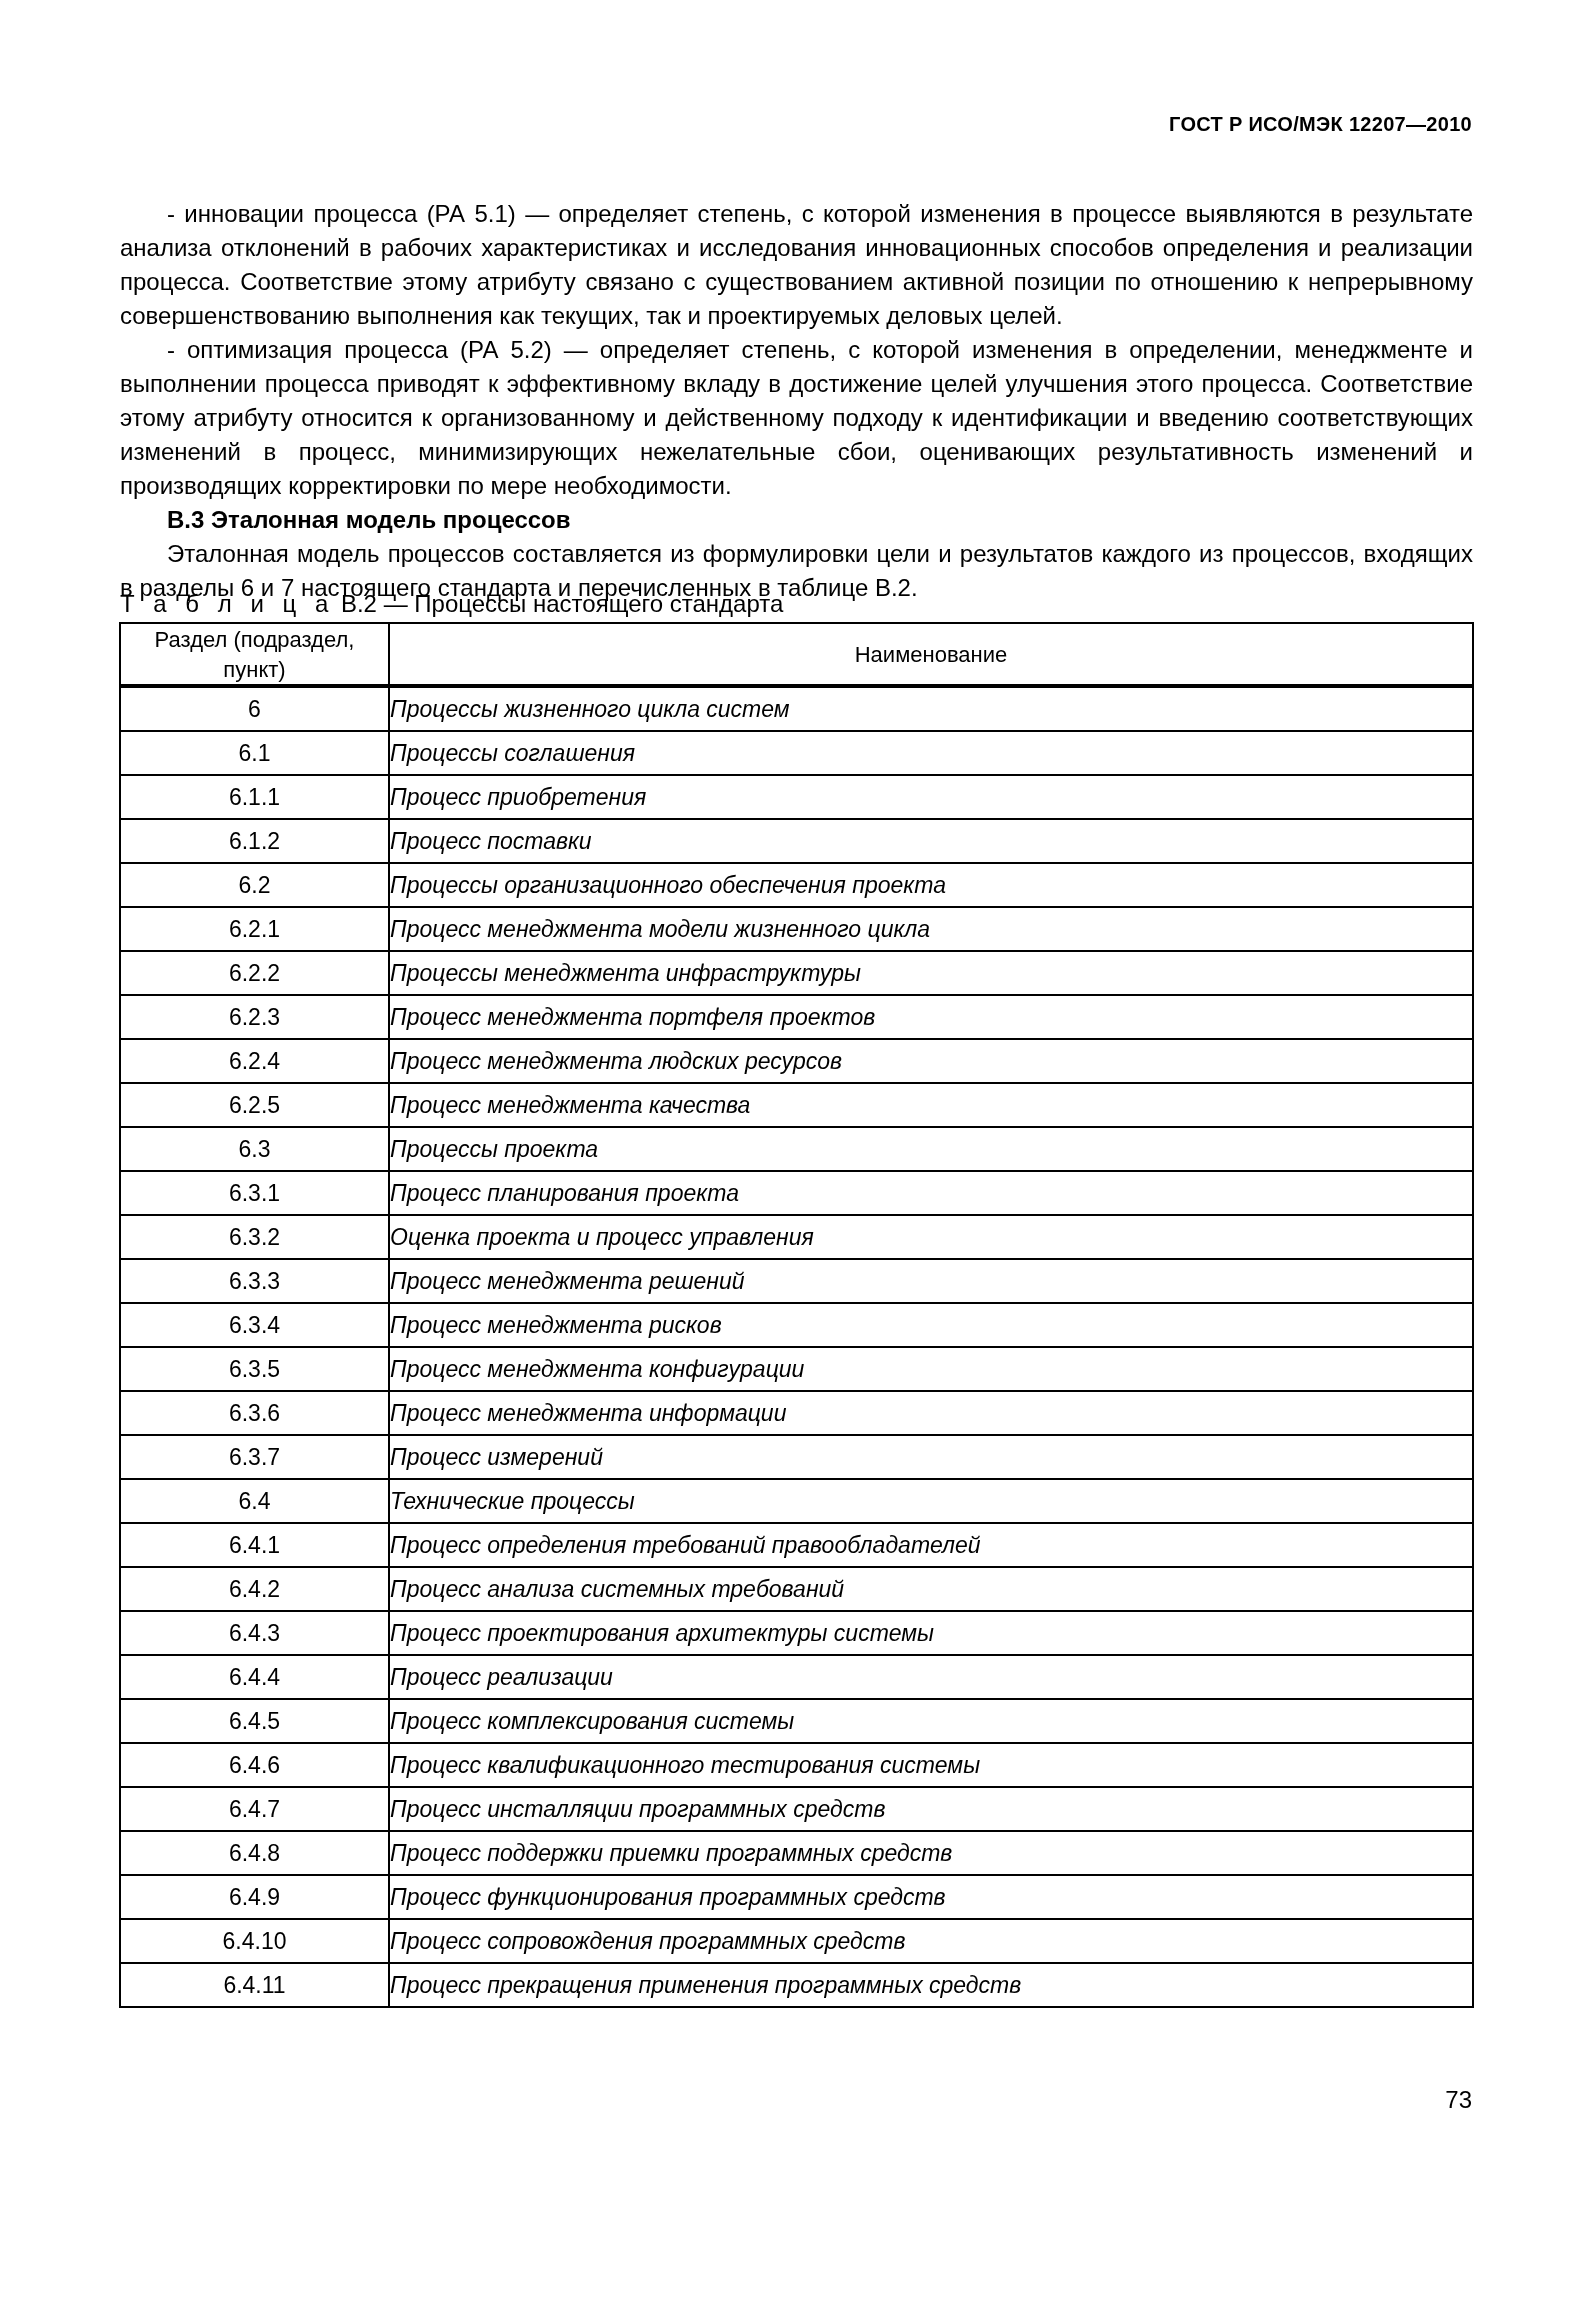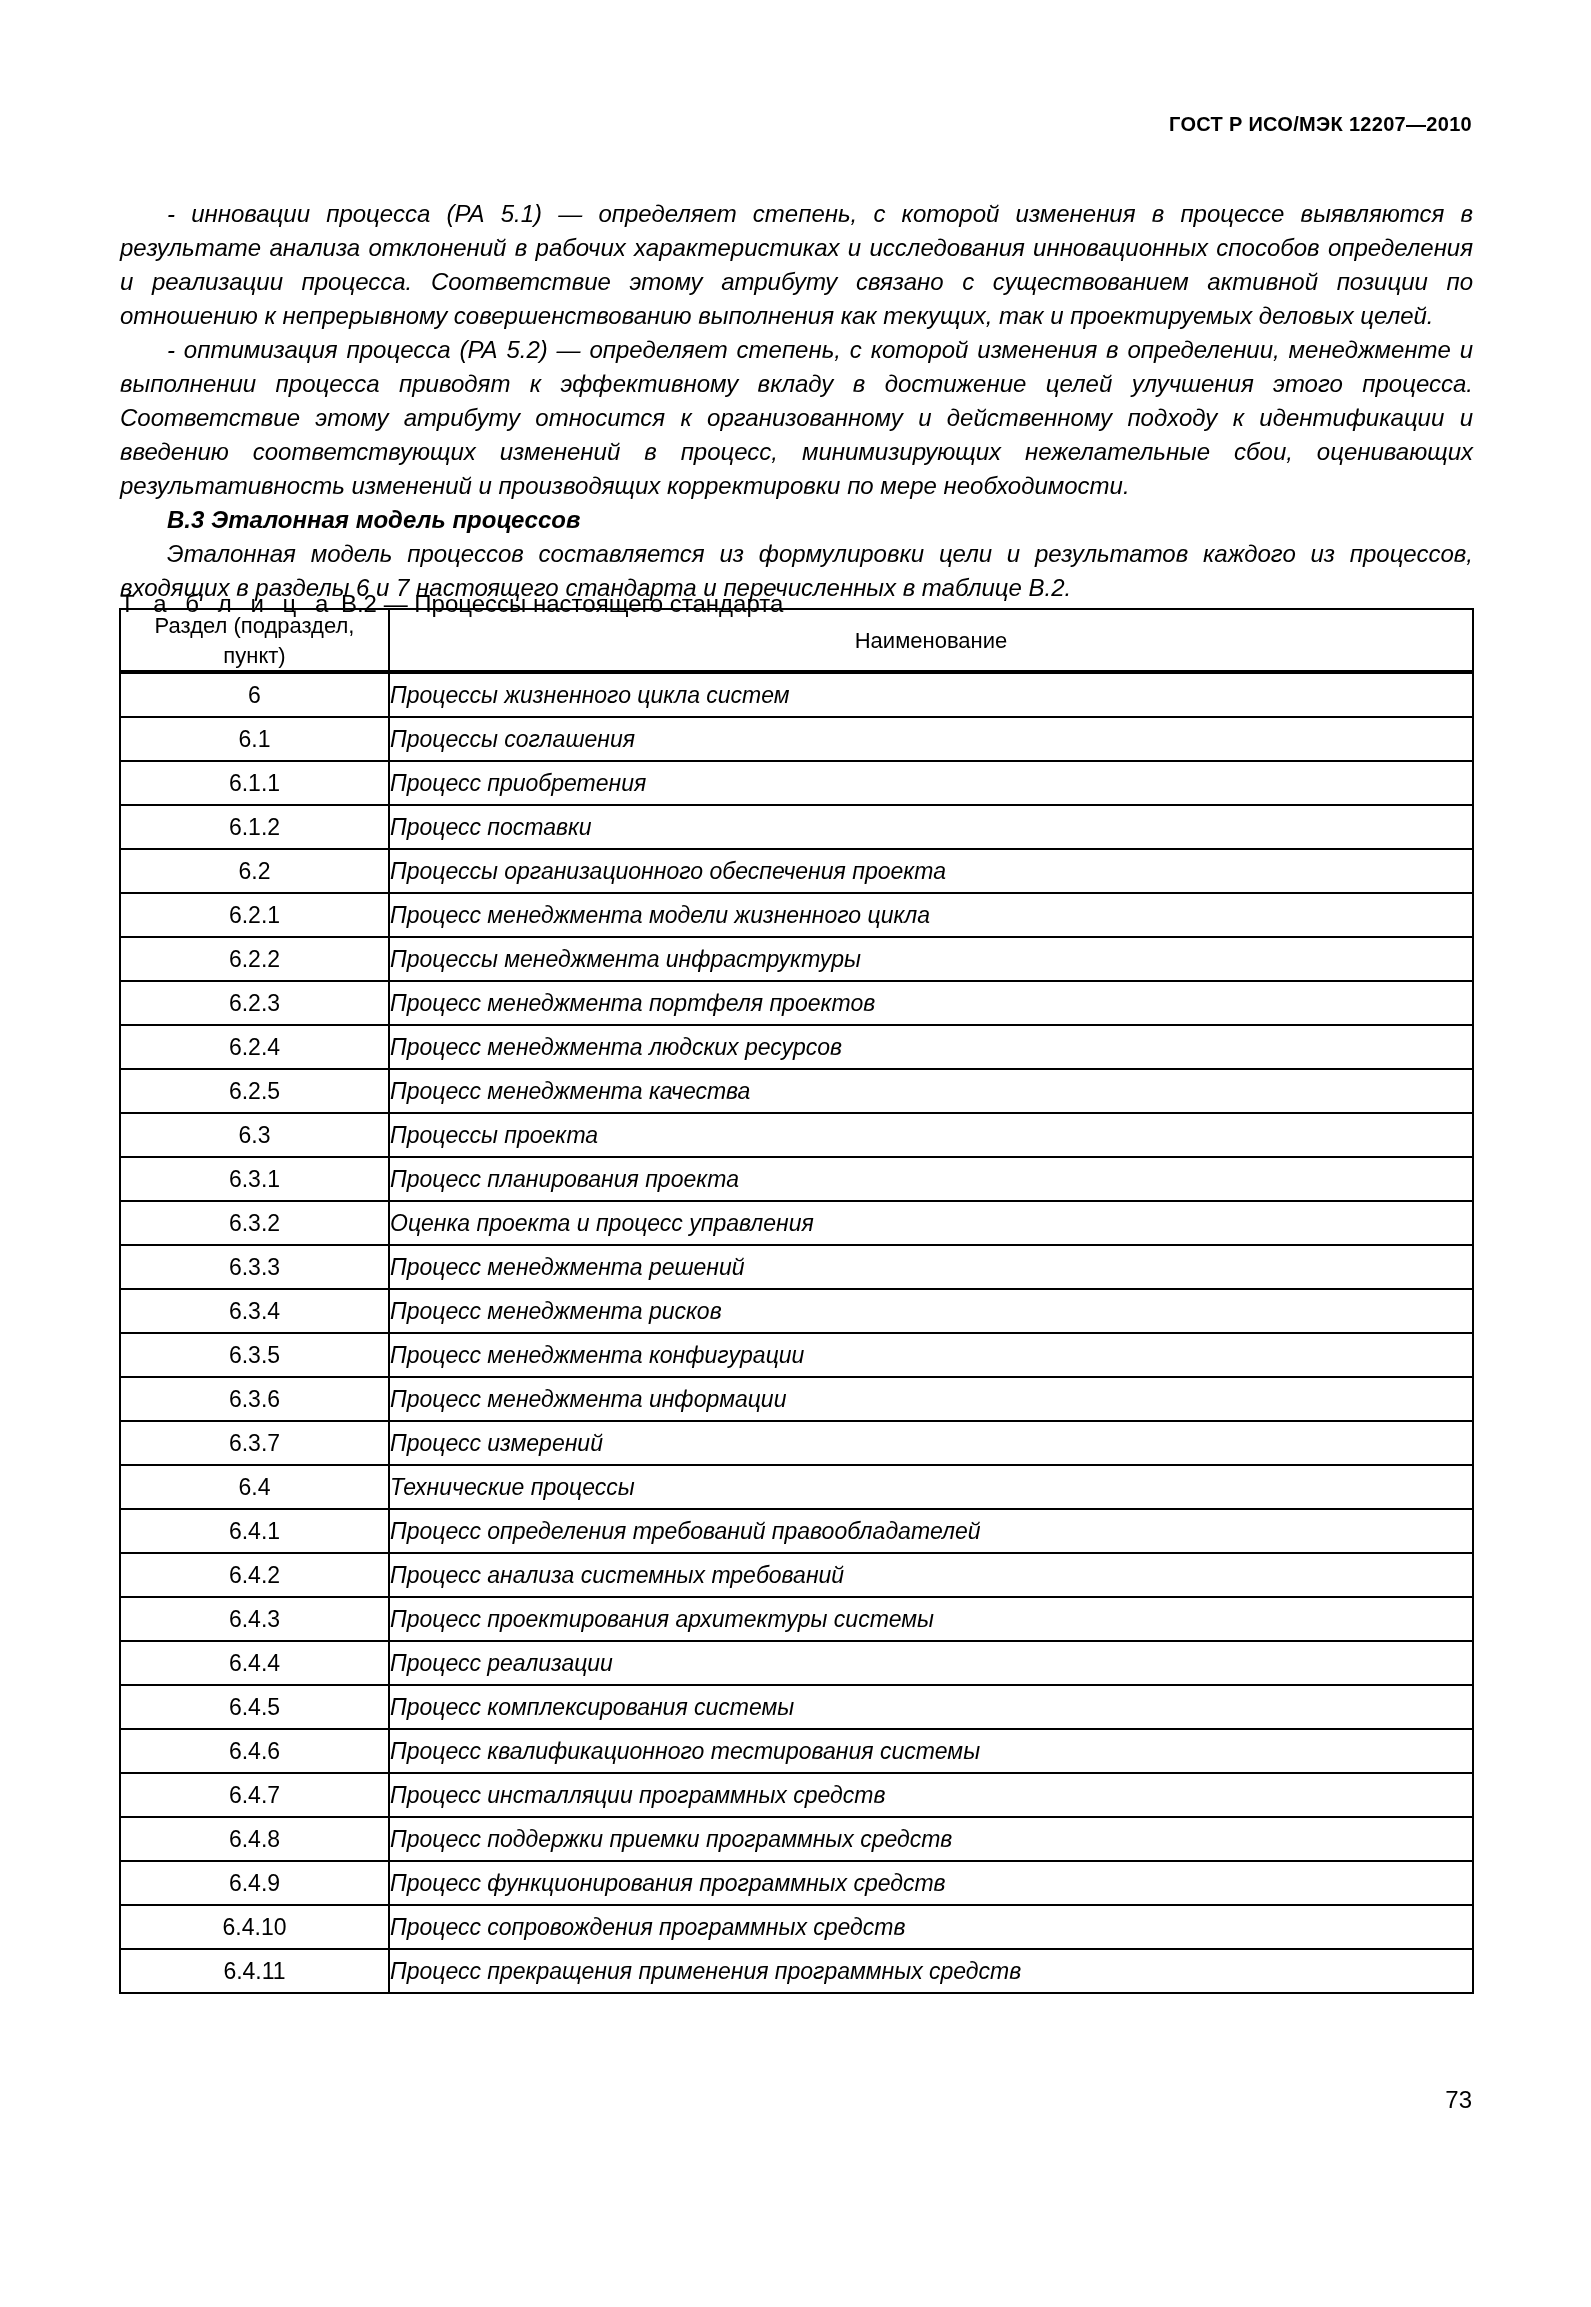--- a/index.html
+++ b/index.html
@@ -30,21 +30,20 @@
     letter-spacing: 0.3px;
     white-space: nowrap;
   }
 
   
   .body-block {
     position: absolute;
     top: 197px;
     left: 120px;
     width: 1353px;
-    font-style: italic;
   }
 
   p.para {
     margin: 0;
     font-size: 24px;
     line-height: 34px;
     text-align: justify;
     text-indent: 47px;
     text-justify: inter-word;
     hyphens: none;
@@ -68,21 +67,21 @@
     line-height: 30px;
     white-space: nowrap;
   }
   .table-caption .caption-word {
     letter-spacing: 6px;
   }
 
   
   .proc-table {
     position: absolute;
-    top: 608px;
+    top: 622px;
     left: 119px;
     width: 1354px;
     border-collapse: collapse;
     table-layout: fixed;
   }
 
   .proc-table col.col-num { width: 269px; }
   .proc-table col.col-name { width: 1084px; }
 
   .proc-table th,

